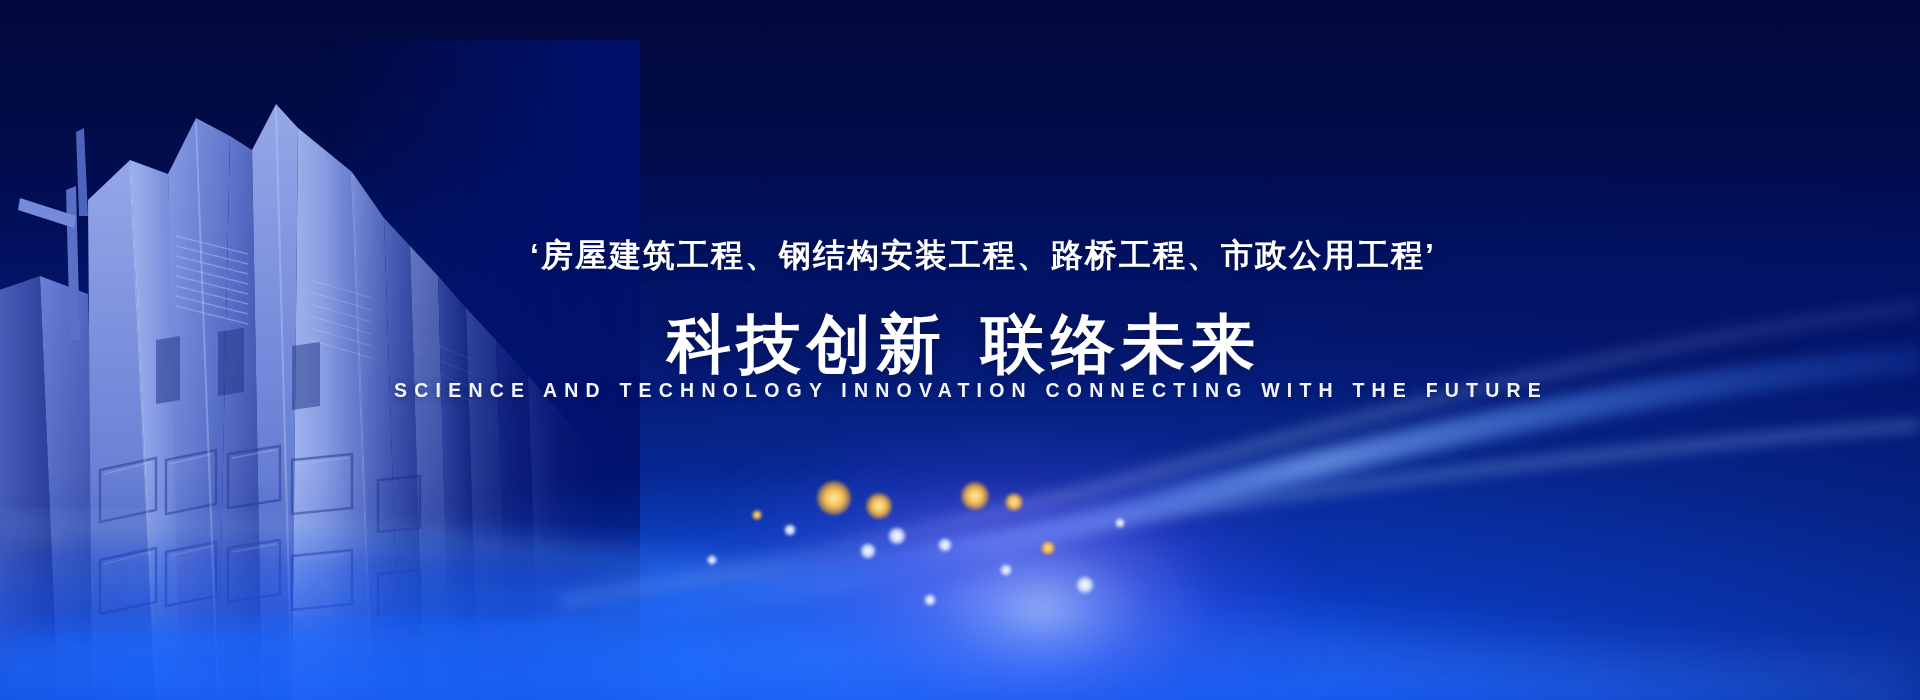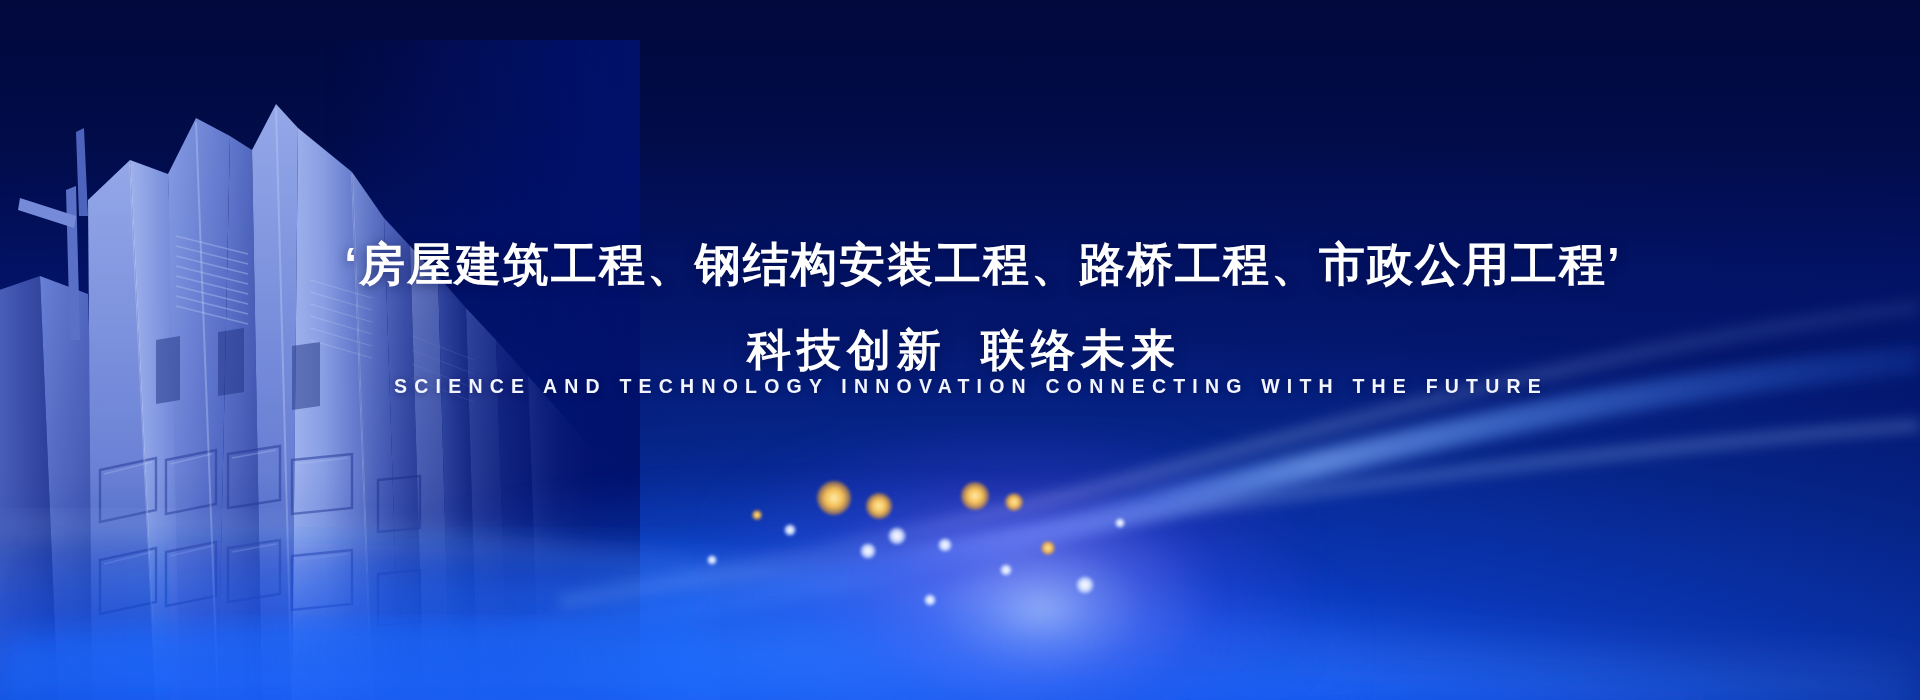--- a/index.html
+++ b/index.html
@@ -91,32 +91,32 @@
   }
 
   
   .text-block{
     position:absolute;
     left:0; right:0; top:236px;
     text-align:center;
     z-index:9;
   }
   .headline-quote{
-    font-size:46px;
+    font-size:32px;
     line-height:1.22;
     font-weight:700;
     color:#ffffff;
     letter-spacing:2px;
     text-shadow:0 2px 12px rgba(2,10,60,0.55);
     white-space:nowrap;
     padding-left:46px;
   }
   .headline-main{
     margin-top:34px;
-    font-size:44px;
+    font-size:64px;
     line-height:1.1;
     font-weight:700;
     color:#ffffff;
     letter-spacing:6px;
     text-shadow:0 2px 14px rgba(2,10,60,0.55);
     white-space:nowrap;
     padding-left:8px;
   }
   .headline-main .gap{display:inline-block;width:34px;}
   .subtitle-en{

